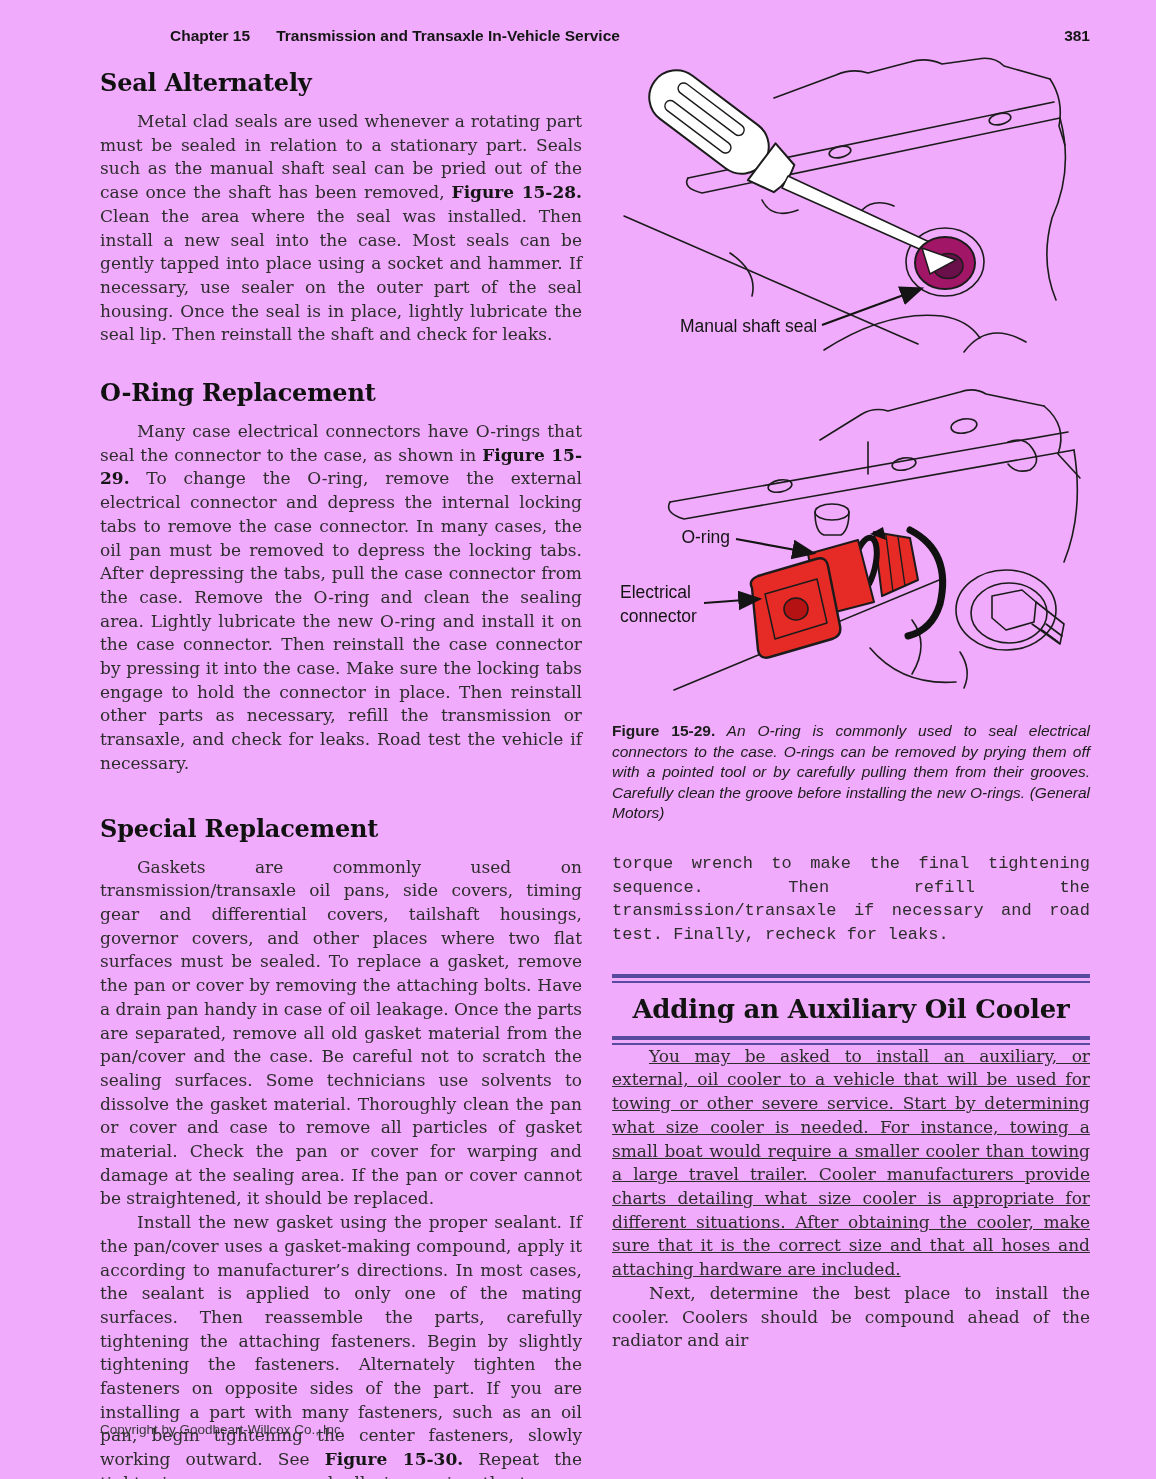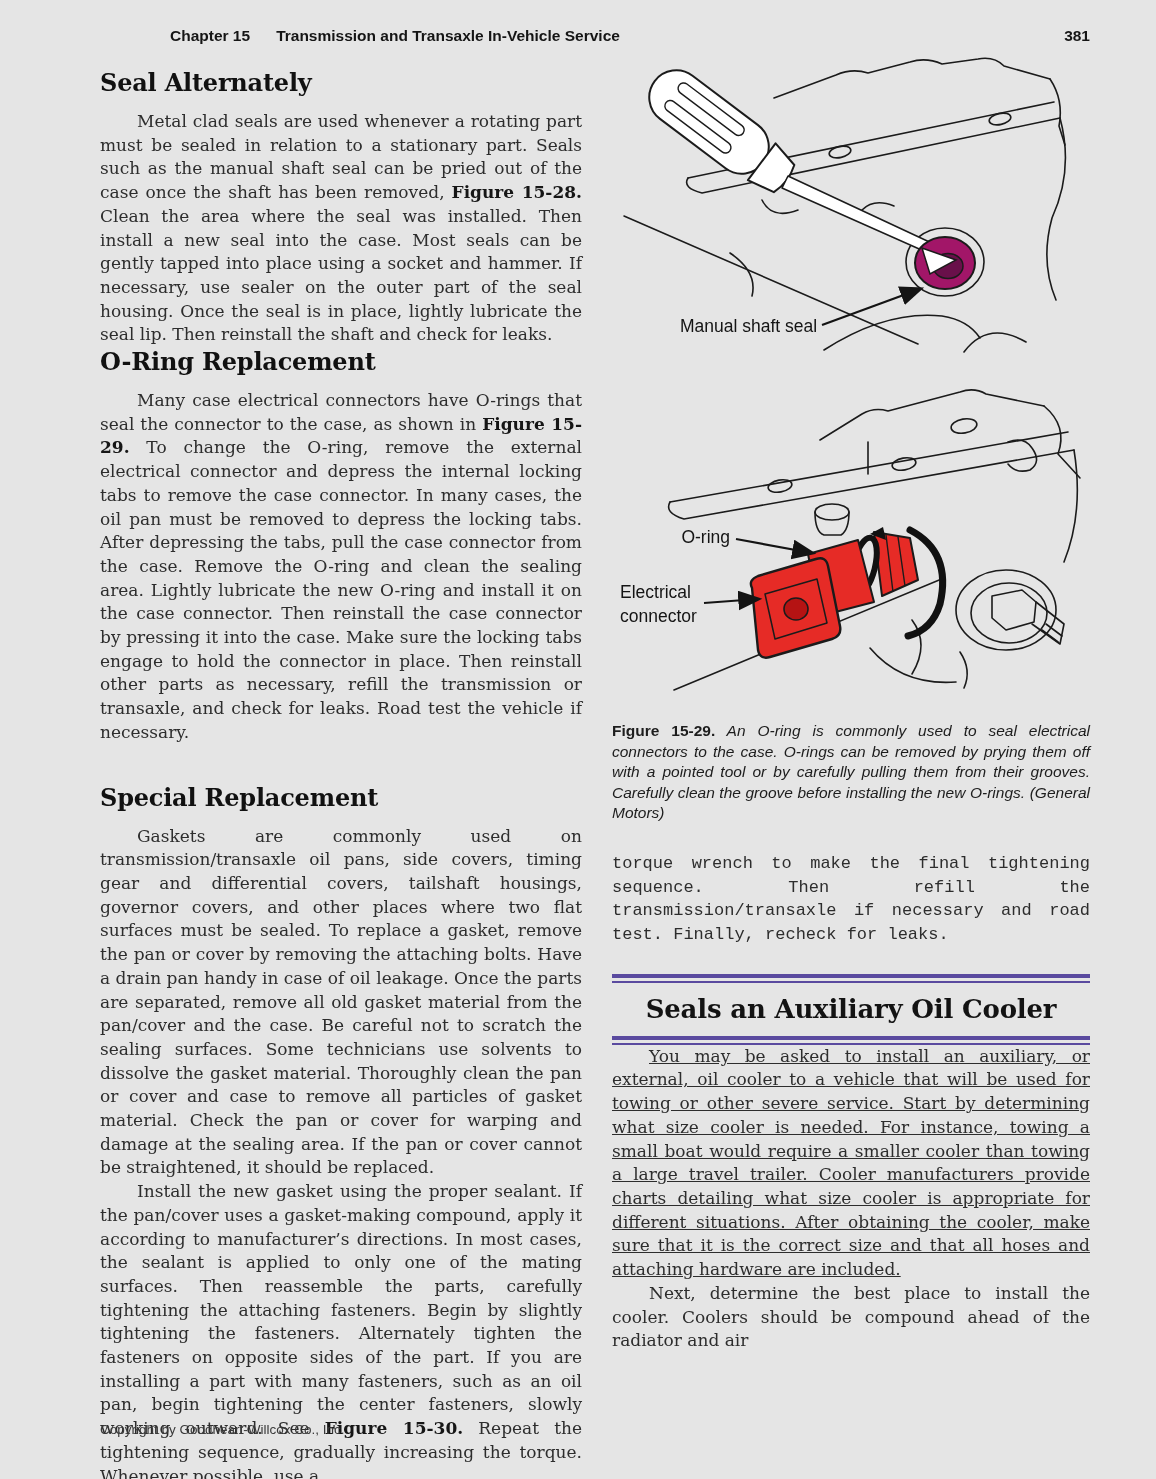--- a/index.html
+++ b/index.html
@@ -1,36 +1,36 @@
 <!DOCTYPE html>
 <html style="--accent: #5a4a9f;"><head>
 <meta charset="utf-8">
 <style>
   html,body { margin:0; padding:0; background:#ffffff; }
   .page {
-    position:relative; width:1156px; height:1479px; background:#e5e5e5;
+    position:relative; width:1156px; height:1479px; background:#f0abfc;
     font-family:"DejaVu Serif", serif; color:#2d2d2d; overflow:hidden;
   }
   
   .hdr {
     position:absolute; top:27px; left:170px; right:66px;
     font-family:"Liberation Sans", sans-serif; font-weight:bold;
     font-size:15.5px; color:#151515;
     display:flex; align-items:baseline;
   }
   .hdr .chap { margin-right:26px; }
   .hdr .pagenum { margin-left:auto; }
   
   .col-left  { position:absolute; left:100px; top:68px;  width:482px; }
   .col-right { position:absolute; left:612px; top:48px;  width:478px; }
   h2.section {
     font-family:"DejaVu Serif", serif; font-weight:bold; color:#111;
     font-size:24px; margin:0 0 13px 0; letter-spacing:-0.2px;
   }
-  h2.mt1 { }
+  h2.mt1 { margin-top:31px; }
   h2.mt2 { margin-top:38px; }
   p.body {
     margin:0; text-align:justify; text-indent:37px;
     font-size:17px; line-height:23.7px; color:#2d2d2d;
   }
   p.body b { color:#161616; }
   p.noindent { text-indent:0; }
   p.cont { margin-top:28px;font-family:Liberation Mono, monospace; }
   
   figure { margin:0; padding:0; }
@@ -180,21 +180,21 @@
         <text x="8" y="240">connector</text>
         <line x1="92" y1="221" x2="146" y2="217" stroke="#141414" stroke-width="2.2" marker-end="url(#ah29)"></line>
       </svg>
       <figcaption><span class="figlab">Figure 15-29.</span><span class="figtxt"> An O-ring is commonly used to seal electrical connectors to the case. O-rings can be removed by prying them off with a pointed tool or by carefully pulling them from their grooves. Carefully clean the groove before installing the new O-rings. (General Motors)</span></figcaption>
     </figure>
 
     <p class="body noindent cont">torque wrench to make the final tightening sequence. Then refill the transmission/transaxle if necessary and road test. Finally, recheck for leaks.</p>
 
     <div class="cooler-block">
       <div class="rule"></div>
-      <h1 class="cooler">Seals an Auxiliary Oil Cooler</h1>
+      <h1 class="cooler">Adding an Auxiliary Oil Cooler</h1>
       <div class="rule"></div>
     </div>
     <p class="body cooler-p1">You may be asked to install an auxiliary, or external, oil cooler to a vehicle that will be used for towing or other severe service. Start by determining what size cooler is needed. For instance, towing a small boat would require a smaller cooler than towing a large travel trailer. Cooler manufacturers provide charts detailing what size cooler is appropriate for different situations. After obtaining the cooler, make sure that it is the correct size and that all hoses and attaching hardware are included.</p>
     <p class="body">Next, determine the best place to install the cooler. Coolers should be compound ahead of the radiator and air</p>
   </div>
 
   <div class="footer">Copyright by Goodheart-Willcox Co., Inc.</div>
 </div>
 
 </body></html>

